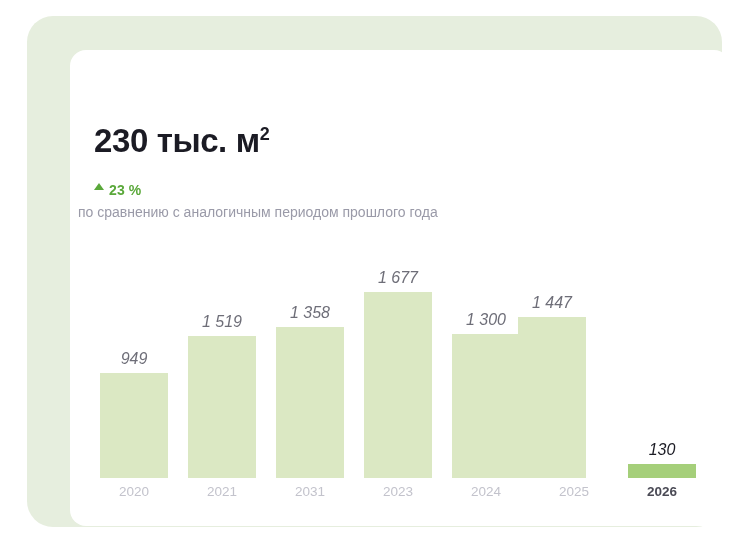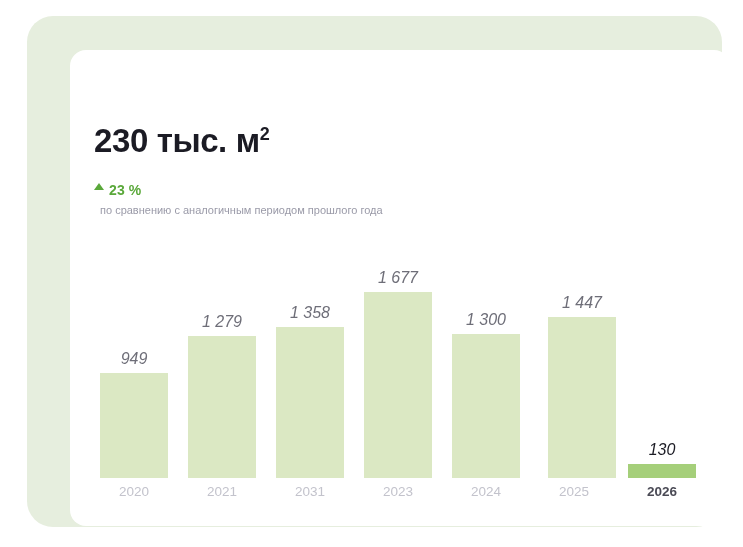--- a/index.html
+++ b/index.html
@@ -88,23 +88,23 @@
   }
   .delta-text {
     font-size: 14px;
     font-weight: bold;
     color: #5aa83a;
     letter-spacing: 0.1px;
   }
 
   .delta-note {
     position: absolute;
-    left: 30px;
+    left: 8px;
     top: 154px;
-    font-size: 11px;
+    font-size: 14px;
     color: #9a9aa8;
     white-space: nowrap;
     text-align: center;
   }
 
   
   .chart {
     position: absolute;
     left: 24px;
     top: 196px;
@@ -182,36 +182,36 @@
 
     <div class="delta-note">по сравнению с аналогичным периодом прошлого года</div>
 
     <div class="chart">
       <div class="plot" id="plot">
           <div class="bar-group" style="left: 6px; height: 232px;">
             <div class="bar-value" style="bottom: 110px;">949</div>
             <div class="bar-rect" style="height: 105px;"></div>
           </div>
           <div class="bar-group" style="left: 94px; height: 232px;">
-            <div class="bar-value" style="bottom: 147px;">1 279</div>
+            <div class="bar-value" style="bottom: 147px;">1 519</div>
             <div class="bar-rect" style="height: 142px;"></div>
           </div>
           <div class="bar-group" style="left: 182px; height: 232px;">
             <div class="bar-value" style="bottom: 156px;">1 358</div>
             <div class="bar-rect" style="height: 151px;"></div>
           </div>
           <div class="bar-group" style="left: 270px; height: 232px;">
             <div class="bar-value" style="bottom: 191px;">1 677</div>
             <div class="bar-rect" style="height: 186px;"></div>
           </div>
           <div class="bar-group" style="left: 358px; height: 232px;">
             <div class="bar-value" style="bottom: 149px;">1 300</div>
             <div class="bar-rect" style="height: 144px;"></div>
           </div>
-          <div class="bar-group" style="left: 454px; height: 232px;">
+          <div class="bar-group" style="left: 424px; height: 232px;">
             <div class="bar-value" style="bottom: 166px;">1 447</div>
             <div class="bar-rect" style="height: 161px;"></div>
           </div>
           <div class="bar-group highlight" style="left: 534px; height: 232px;">
             <div class="bar-value" style="bottom: 19px;">130</div>
             <div class="bar-rect" style="height: 14px;"></div>
           </div>
         </div>
       <div class="axis" id="axis">
           <div class="axis-label" style="left: 6px; width: 68px;">2020</div>

